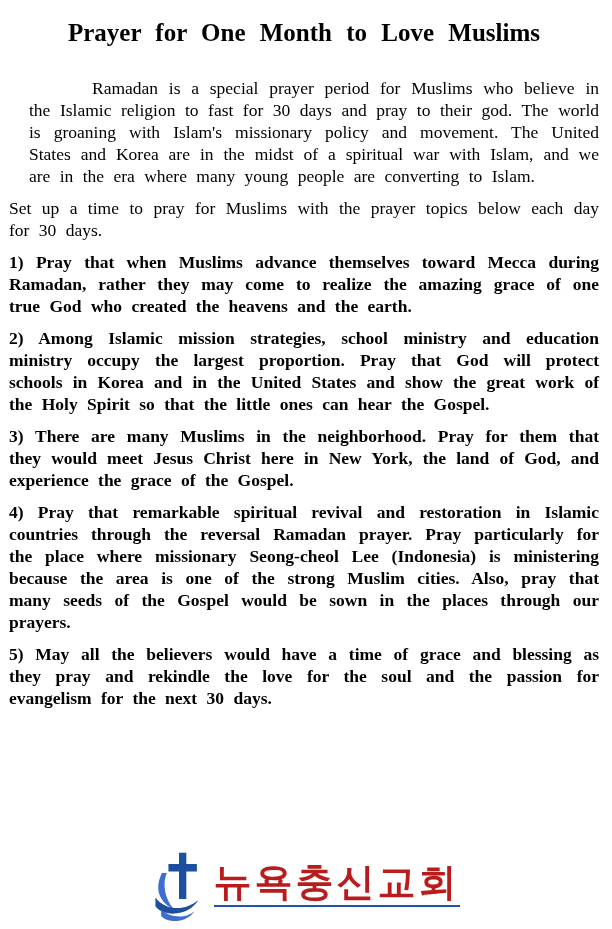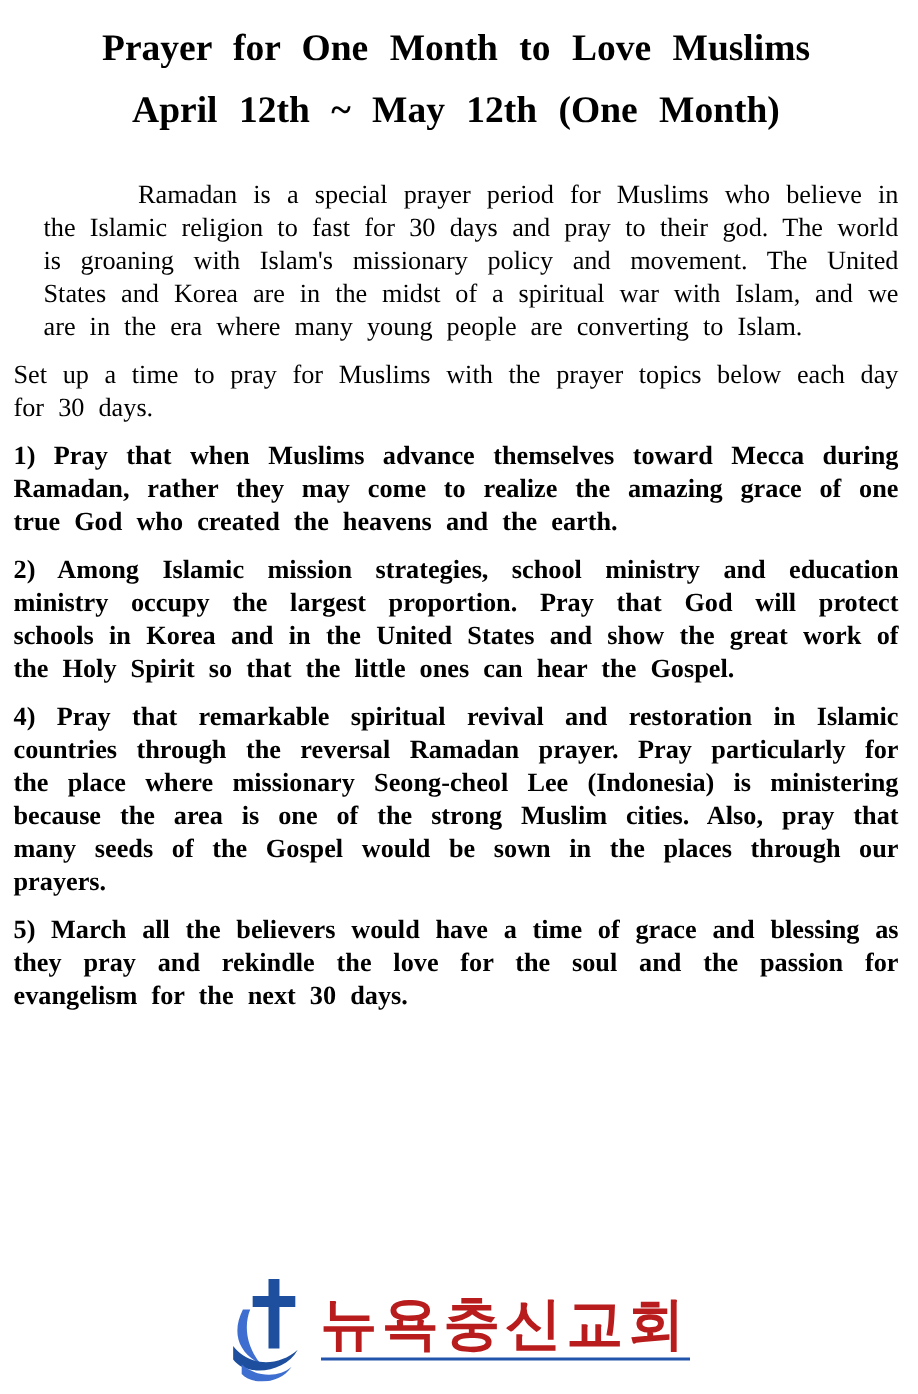--- a/index.html
+++ b/index.html
@@ -72,31 +72,31 @@
     white-space: nowrap;
   }
 </style>
 </head>
 <body>
 
 <div class="page">
 
   <div class="title-block">
     <div>Prayer for One Month to Love Muslims</div>
-    <div>April 12th ~ May 12th (One Month)</div>
   </div>
 
   <div class="content">
     <p class="first-para">Ramadan is a special prayer period for Muslims who believe in the Islamic religion to fast for 30 days and pray to their god. The world is groaning with Islam's missionary policy and movement. The United States and Korea are in the midst of a spiritual war with Islam, and we are in the era where many young people are converting to Islam.</p>
     <p>Set up a time to pray for Muslims with the prayer topics below each day for 30 days.</p>
 
     <p class="item">1) Pray that when Muslims advance themselves toward Mecca during Ramadan, rather they may come to realize the amazing grace of one true God who created the heavens and the earth.</p>
     <p class="item">2) Among Islamic mission strategies, school ministry and education ministry occupy the largest proportion. Pray that God will protect schools in Korea and in the United States and show the great work of the Holy Spirit so that the little ones can hear the Gospel.</p>
+    <p class="item">3) There are many Muslims in the neighborhood. Pray for them that they would meet Jesus Christ here in New York, the land of God, and experience the grace of the Gospel.</p>
     <p class="item">4) Pray that remarkable spiritual revival and restoration in Islamic countries through the reversal Ramadan prayer. Pray particularly for the place where missionary Seong-cheol Lee (Indonesia) is ministering because the area is one of the strong Muslim cities. Also, pray that many seeds of the Gospel would be sown in the places through our prayers.</p>
-    <p class="item">5) March all the believers would have a time of grace and blessing as they pray and rekindle the love for the soul and the passion for evangelism for the next 30 days.</p>
+    <p class="item">5) May all the believers would have a time of grace and blessing as they pray and rekindle the love for the soul and the passion for evangelism for the next 30 days.</p>
   </div>
 
   <div class="logo">
     <span class="logo-icon">
       <svg viewBox="0 0 64 84" xmlns="http://www.w3.org/2000/svg" aria-hidden="true">
 
         <path d="M32 1 L41 1 L41 15 L54 15 L54 24 L41 24 L41 58 L32 58 L32 24 L19 24 L19 15 L32 15 Z" fill="#1d4f9e"></path>
 
         <path d="M11 26 C2 44 6 61 26 71 C13 56 12 38 17 26 Z" fill="#3e6fd0"></path>
 

